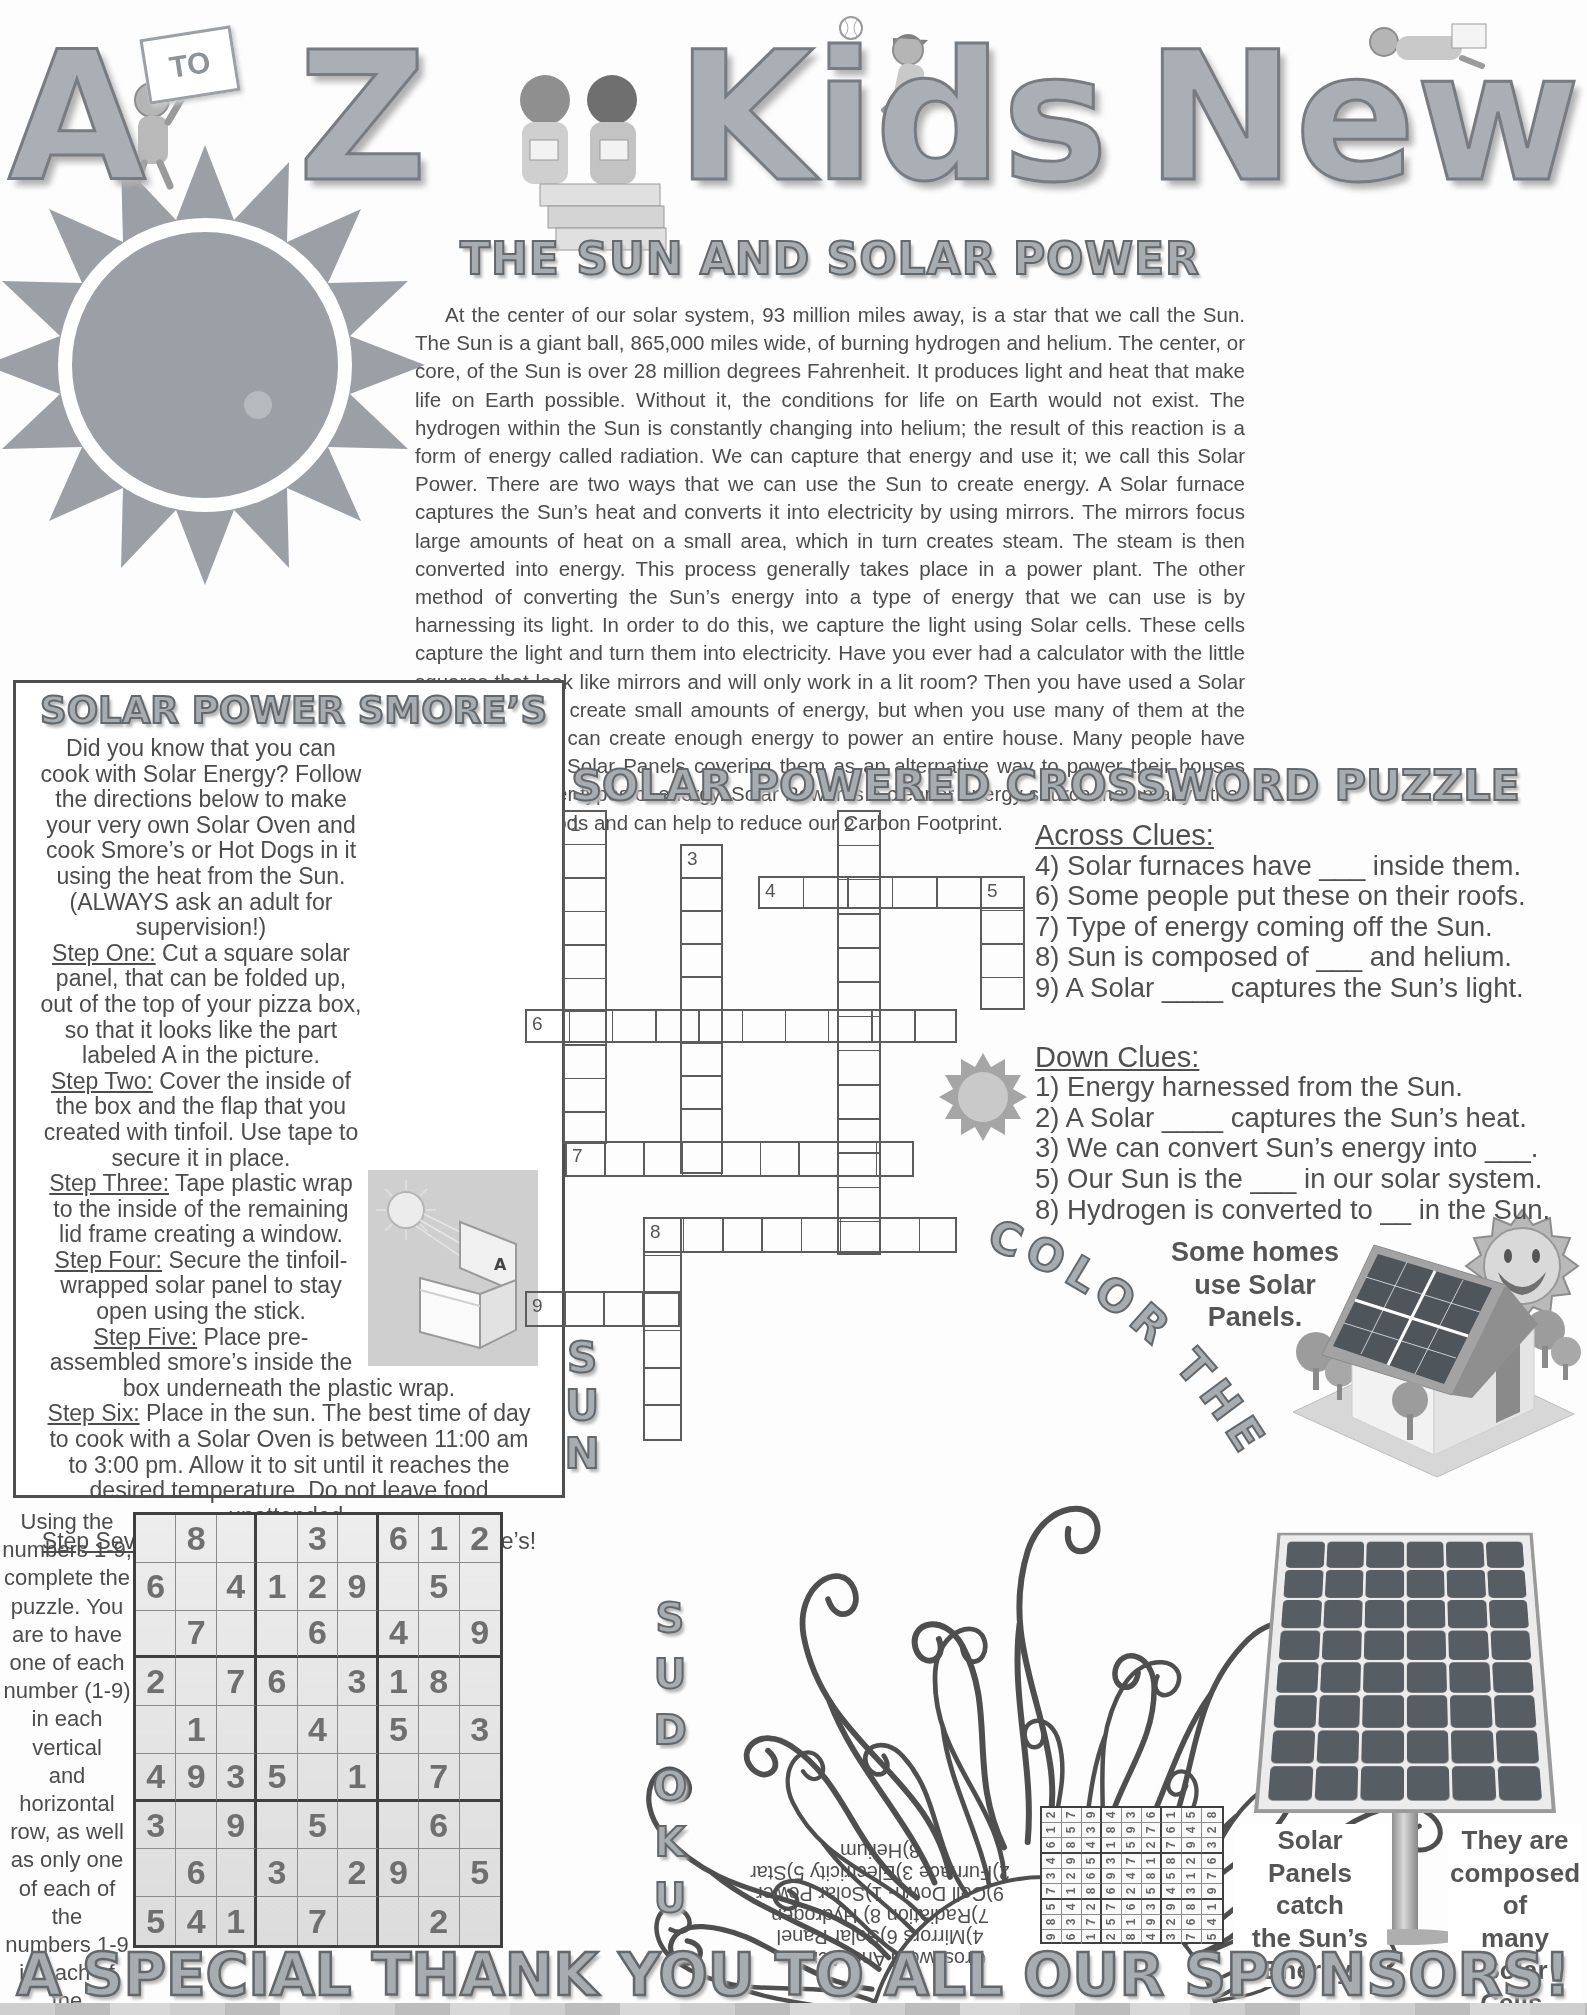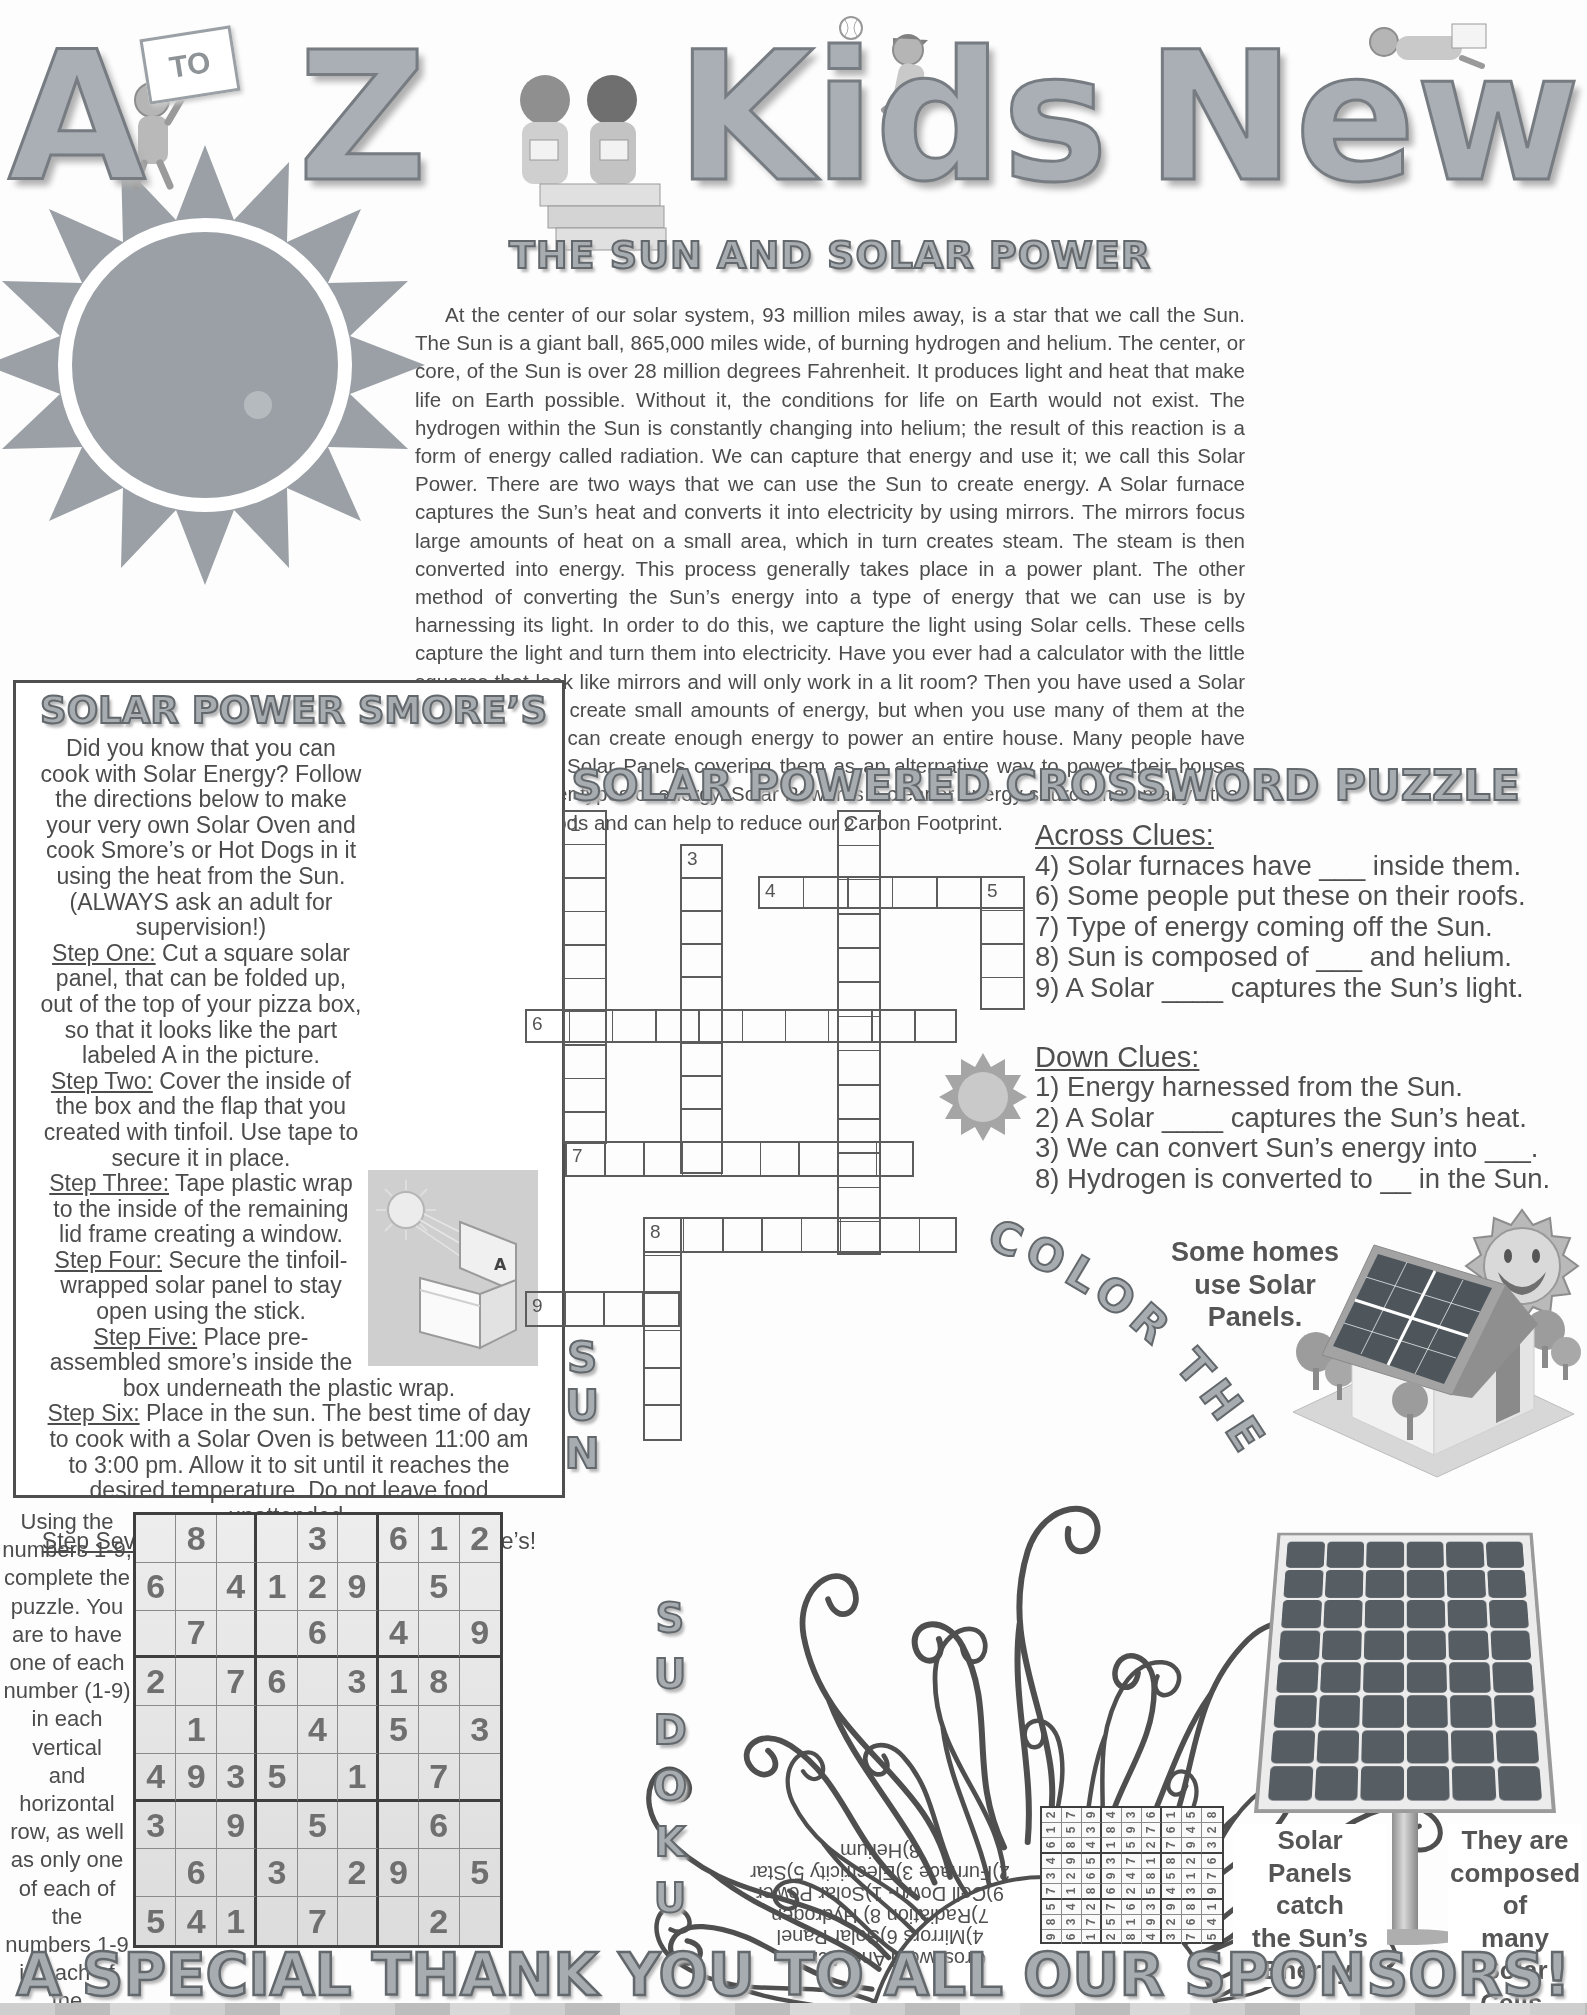--- a/index.html
+++ b/index.html
@@ -10,21 +10,21 @@
           -webkit-text-stroke:2px #63686c;text-shadow:3px 4px 3px #b7b7b7;white-space:nowrap;}
   .bubble-xl{font-family:"DejaVu Sans", sans-serif;font-weight:bold;color:#a9afb4;
           -webkit-text-stroke:3px #767c81;text-shadow:6px 7px 6px #b0b0b0;white-space:nowrap;}
   .logo-a{left:8px;top:14px;font-size:178px;}
   .logo-z{left:298px;top:14px;font-size:178px;}
   .logo-kids{left:676px;top:14px;font-size:178px;}
   .logo-news{left:1146px;top:14px;font-size:178px;}
   .to-sign{left:144px;top:32px;width:86px;height:60px;background:#fff;border:3px solid #9aa0a5;
            transform:rotate(-9deg);display:flex;align-items:center;justify-content:center;
            font-size:30px;font-weight:bold;color:#8d9397;box-shadow:2px 3px 4px #c9c9c9;}
-  .title{left:420px;top:233px;width:820px;text-align:center;font-size:38px;letter-spacing:1px;}
+  .title{left:420px;top:233px;width:820px;text-align:center;font-size:44px;letter-spacing:1px;}
   .body-text{left:415px;top:301px;width:830px;font-size:20.5px;line-height:28.2px;
              text-align:justify;text-indent:30px;color:#4c4c4c;}
   .smores-box{left:13px;top:680px;width:552px;height:818px;border:3px solid #4f4f4f;
               box-sizing:border-box;padding:4px 24px;background:#fff;}
   .smores-title{text-align:center;font-size:37px;margin:2px 0 4px 0;}
   #steps p{font-size:23px;line-height:25.6px;margin:0;text-align:center;color:#4c4c4c;}
   #steps .u{text-decoration:underline;}
   .oven{float:right;width:170px;height:196px;margin:434px 0 0 6px;}
   .xw-title{left:520px;top:760px;width:1000px;text-align:right;font-size:43px;}
   .clues{left:1035px;top:820px;width:548px;font-size:27.5px;line-height:30.6px;color:#4f4f4f;}
@@ -277,20 +277,21 @@
         <div class="clue">6) Some people put these on their roofs.</div>
         <div class="clue">7) Type of energy coming off the Sun.</div>
         <div class="clue">8) Sun is composed of ___ and helium.</div>
         <div class="clue">9) A Solar ____ captures the Sun’s light.</div>
       </div>
     <div class="hdr hdr2">Down Clues:</div>
     <div>
         <div class="clue">1) Energy harnessed from the Sun.</div>
         <div class="clue">2) A Solar ____ captures the Sun’s heat.</div>
         <div class="clue">3) We can convert Sun’s energy into ___.</div>
+        <div class="clue">5) Our Sun is the ___ in our solar system.</div>
         <div class="clue">8) Hydrogen is converted to __ in the Sun.</div>
       </div>
   </div>
 
   <div class="abs bubble sun-label" style="white-space:pre-line">S
 U
 N</div>
   <div class="abs bubble sudoku-label" style="white-space:pre-line">S
 U
 D

